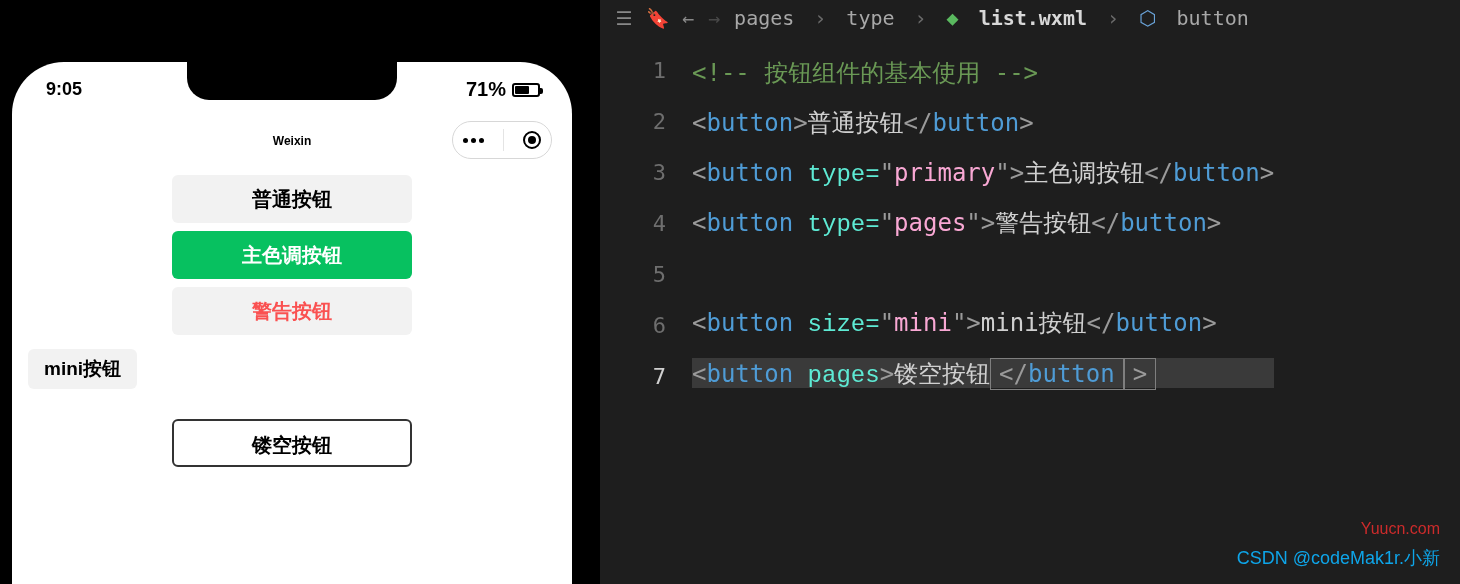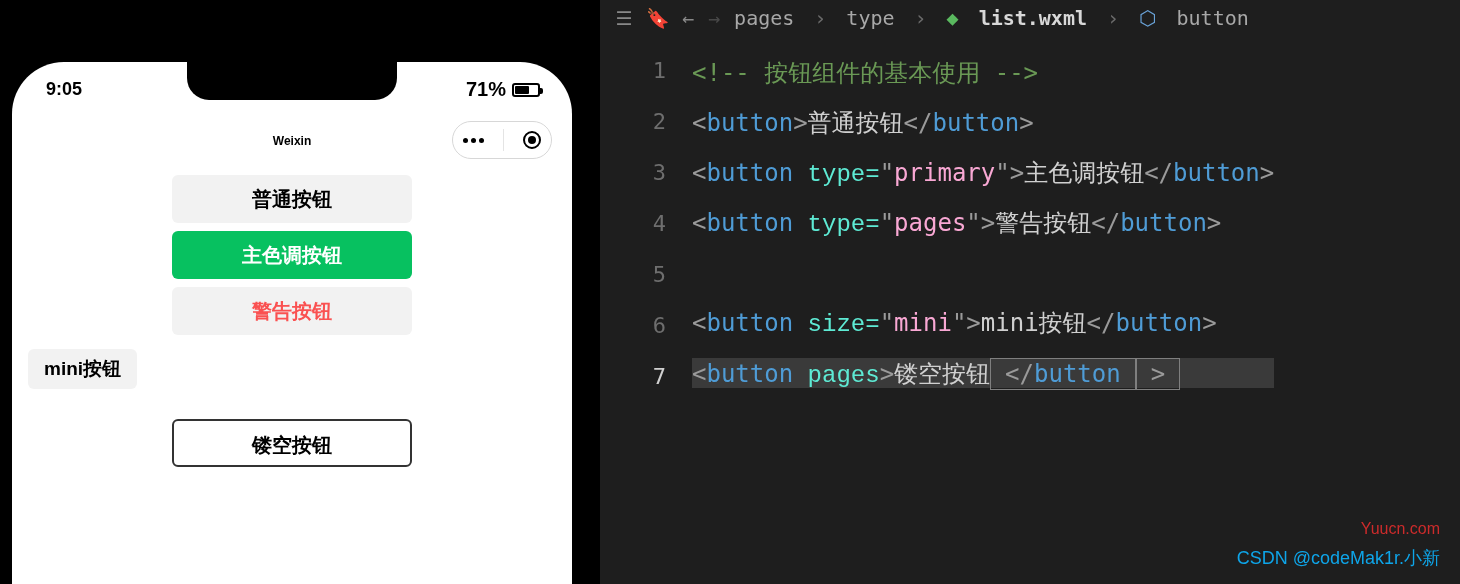--- a/index.html
+++ b/index.html
@@ -113,21 +113,21 @@
     font-family: Menlo, Consolas, monospace;
   }
   .code .ln { white-space:pre; height:30px; line-height:30px;}
   .code .ln.highlight { background:#3a3a3a;}
   .t-comment{color:#6a9955;}
   .t-punct{color:#9a9a9a;}
   .t-tag{color:#4f9cd6;}
   .t-attr{color:#5eead4;font-family:Liberation Mono, monospace;}
   .t-str{color:#f9a8d4;margin-top:12px;}
   .t-text{color:#d0d0d0;}
-  .box-sel{display:inline-block;border:1px solid #7f7f7f;padding:0 14px;}
+  .box-sel{display:inline-block;border:1px solid #7f7f7f;padding:0 8px;}
 
   .watermark1{position:absolute;right:20px;bottom:46px;color:#cc2b2b;font-size:16px;font-family:Arial;}
   .watermark2{position:absolute;right:20px;bottom:14px;color:#0ea5e9;font-size:18px;font-family:sans-serif;}
 </style>
 </head>
 <body>
 
 <div class="phone-area">
   <div class="phone">
     <div class="notch"></div>

